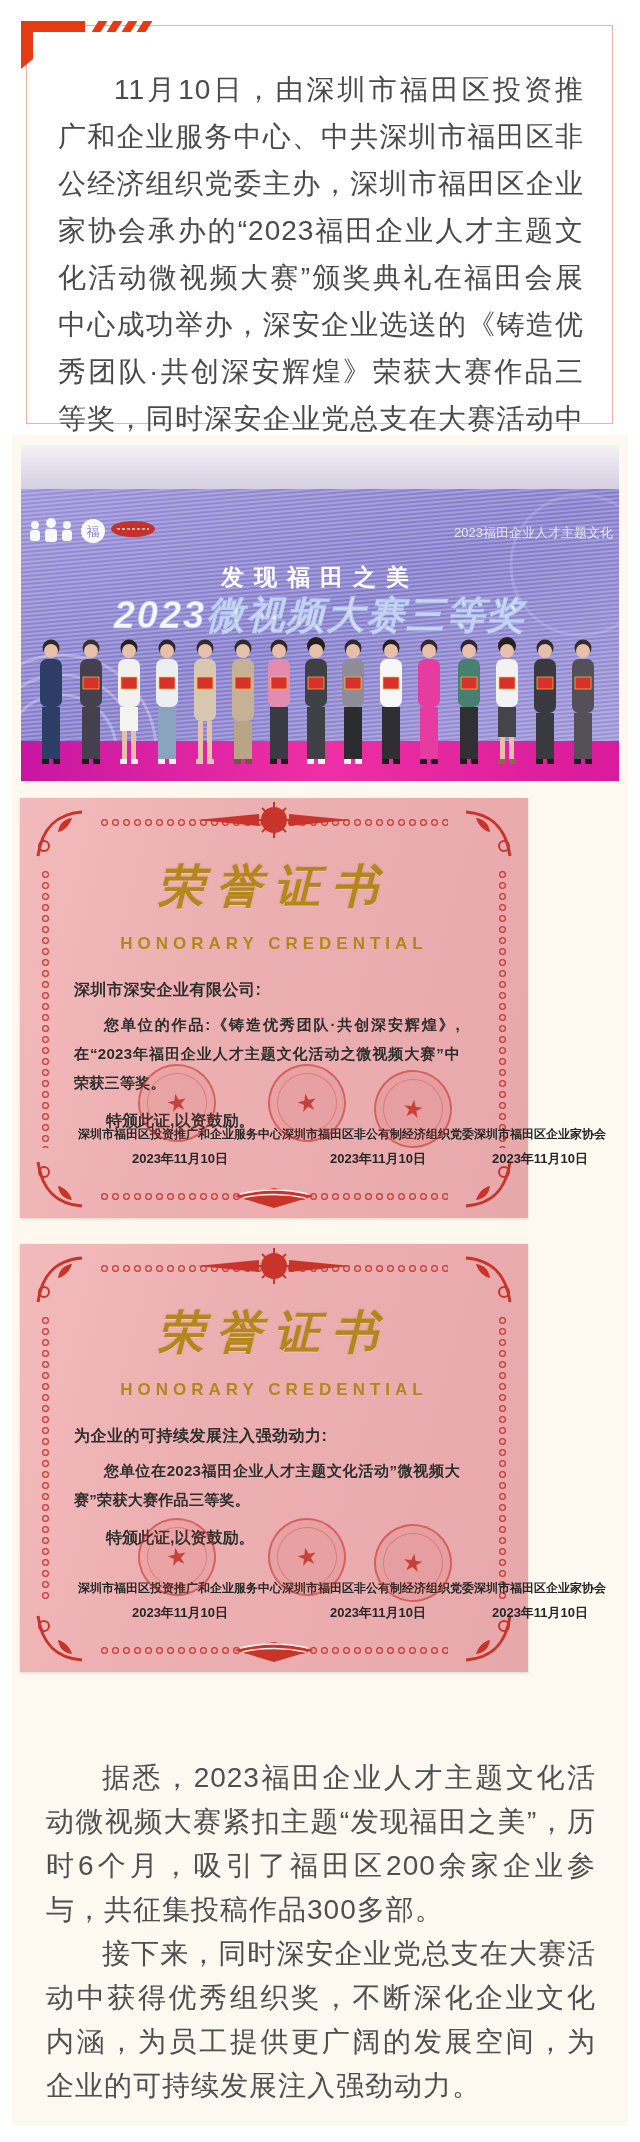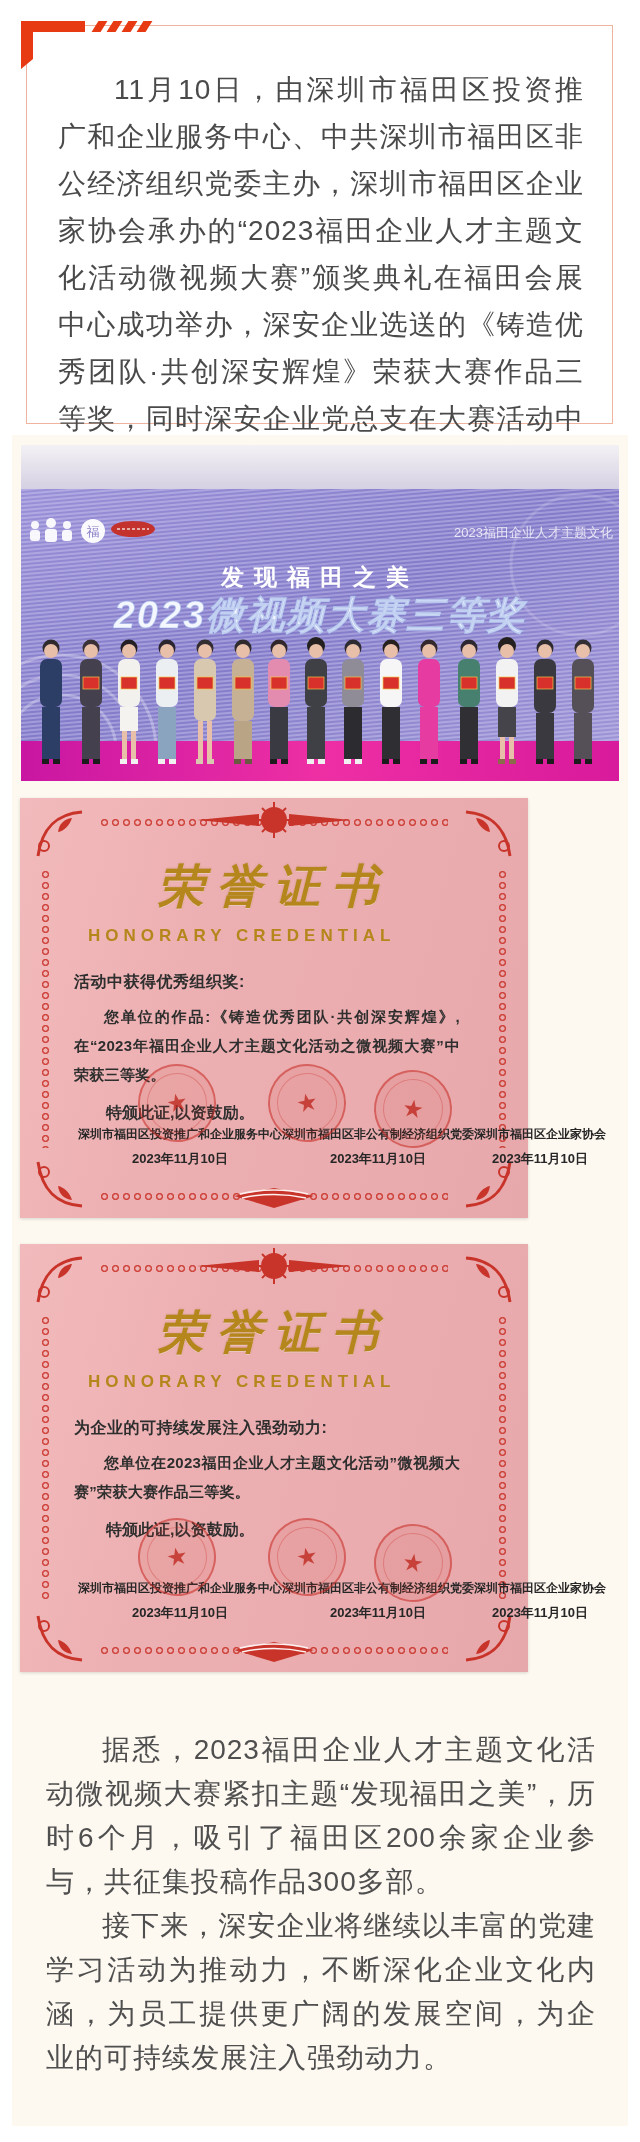--- a/index.html
+++ b/index.html
@@ -45,21 +45,21 @@
   .cf-tr{right:-6px;top:-8px;transform:scaleX(-1)}
   .cf-bl{left:-6px;bottom:-8px;transform:scaleY(-1)}
   .cf-br{right:-6px;bottom:-8px;transform:scale(-1,-1)}
   .medallion{position:absolute;left:50%;top:-14px;transform:translateX(-50%);}
   .book{position:absolute;left:50%;bottom:-8px;transform:translateX(-50%);}
 
   .cert-inner{position:relative;height:100%;box-sizing:border-box;padding:58px 68px 0 68px;}
   .cert-title{margin:0;text-align:center;font-family:"DejaVu Serif",serif;font-style:italic;
     font-weight:bold;font-size:46px;letter-spacing:12px;color:#b5861b;
     text-shadow:0 1px 0 rgba(255,255,255,.35),0 0 2px rgba(140,100,10,.4);}
-  .cert-subtitle{margin:8px 0 0;font-size:17px;letter-spacing:5px;
+  .cert-subtitle{margin:16px 0 0;text-align:center;font-size:17px;letter-spacing:5px;
     color:#b5861b;font-weight:bold;}
   .cert-recipient{margin:26px 0 0 -14px;font-size:16px;font-weight:bold;color:#2e2e2e;letter-spacing:.5px;}
   .cert-body{margin:9px 0 0 -14px;font-size:15px;line-height:29px;color:#2e2e2e;
     text-align:justify;text-indent:2em;font-weight:bold;letter-spacing:.3px;}
   .cert-closing{margin:14px 0 0 -14px;font-size:16px;font-weight:bold;color:#2e2e2e;text-indent:2em;}
   .issuers{position:absolute;left:58px;right:58px;bottom:50px;display:flex;
     justify-content:space-between;align-items:flex-start;}
   .issuer{text-align:center;}
   .issuer-name{font-size:12px;font-weight:bold;color:#262626;white-space:nowrap;}
   .issuer-date{margin-top:7px;font-size:13px;font-weight:bold;color:#262626;}
@@ -67,21 +67,21 @@
     border:2px solid rgba(199,44,36,.55);background:rgba(210,60,50,.10);
     display:flex;align-items:center;justify-content:center;transform:rotate(-12deg);}
   .stamp::after{content:"";position:absolute;inset:7px;border-radius:50%;
     border:1px solid rgba(199,44,36,.30);}
   .stamp-star{font-size:24px;color:rgba(190,38,30,.78);line-height:1;}
   .st-1{left:118px;bottom:76px}
   .st-2{left:248px;bottom:76px}
   .st-3{left:354px;bottom:70px;transform:rotate(8deg)}
 
   
-  .outro{padding:56px 32px 0 34px;}
+  .outro{padding:84px 32px 0 34px;}
   .outro p{margin:0;font-size:28px;line-height:44px;color:#4f4f4f;
     text-align:justify;text-indent:2em;letter-spacing:1px;}
 </style>
 </head>
 <body>
 
 <div class="page">
 
   <section class="intro-box">
     <p class="intro-text">11月10日，由深圳市福田区投资推广和企业服务中心、中共深圳市福田区非公经济组织党委主办，深圳市福田区企业家协会承办的“2023福田企业人才主题文化活动微视频大赛”颁奖典礼在福田会展中心成功举办，深安企业选送的《铸造优秀团队·共创深安辉煌》荣获大赛作品三等奖，同时深安企业党总支在大赛活动中获得优秀组织奖。</p>
@@ -339,21 +339,21 @@
             </g>
         </svg>
         <svg class="book" width="96" height="28" viewBox="0 0 96 28">
           <path d="M48 4 L8 12 L48 24 L88 12 Z" fill="#c9342a"></path>
           <path d="M14 10 q34 -8 68 0 M16 14 q32 -7 64 0" stroke="#fdf0ef" stroke-width="1.5" fill="none"></path>
         </svg>
       </div>
       <div class="cert-inner">
         <h2 class="cert-title">荣誉证书</h2>
         <div class="cert-subtitle">HONORARY CREDENTIAL</div>
-        <div class="cert-recipient">活动中获得优秀组织奖:</div>
+        <div class="cert-recipient">深圳市深安企业有限公司:</div>
         <p class="cert-body">您单位的作品:《铸造优秀团队·共创深安辉煌》,在“2023年福田企业人才主题文化活动之微视频大赛”中荣获三等奖。</p>
         <p class="cert-closing">特颁此证,以资鼓励。</p>
         <div class="issuers">
           <div class="issuer">
             <div class="issuer-name">深圳市福田区投资推广和企业服务中心</div>
             <div class="issuer-date">2023年11月10日</div>
           </div>
           <div class="issuer">
             <div class="issuer-name">深圳市福田区非公有制经济组织党委</div>
             <div class="issuer-date">2023年11月10日</div>
@@ -448,17 +448,17 @@
             <span class="stamp-star">★</span>
           </div>
         <div class="stamp st-3">
             <span class="stamp-star">★</span>
           </div>
       </div>
     </div>
 
     <section class="outro">
       <p>据悉，2023福田企业人才主题文化活动微视频大赛紧扣主题“发现福田之美”，历时6个月，吸引了福田区200余家企业参与，共征集投稿作品300多部。</p>
-      <p>接下来，深安企业将继续以丰富的党建学习活动为推动力，不断深化企业文化内涵，为员工提供更广阔的发展空间，为企业的可持续发展注入强劲动力。</p>
+      <p>接下来，同时深安企业党总支在大赛活动中获得优秀组织奖，不断深化企业文化内涵，为员工提供更广阔的发展空间，为企业的可持续发展注入强劲动力。</p>
     </section>
 
   </div>
 </div>
 
 </body></html>

